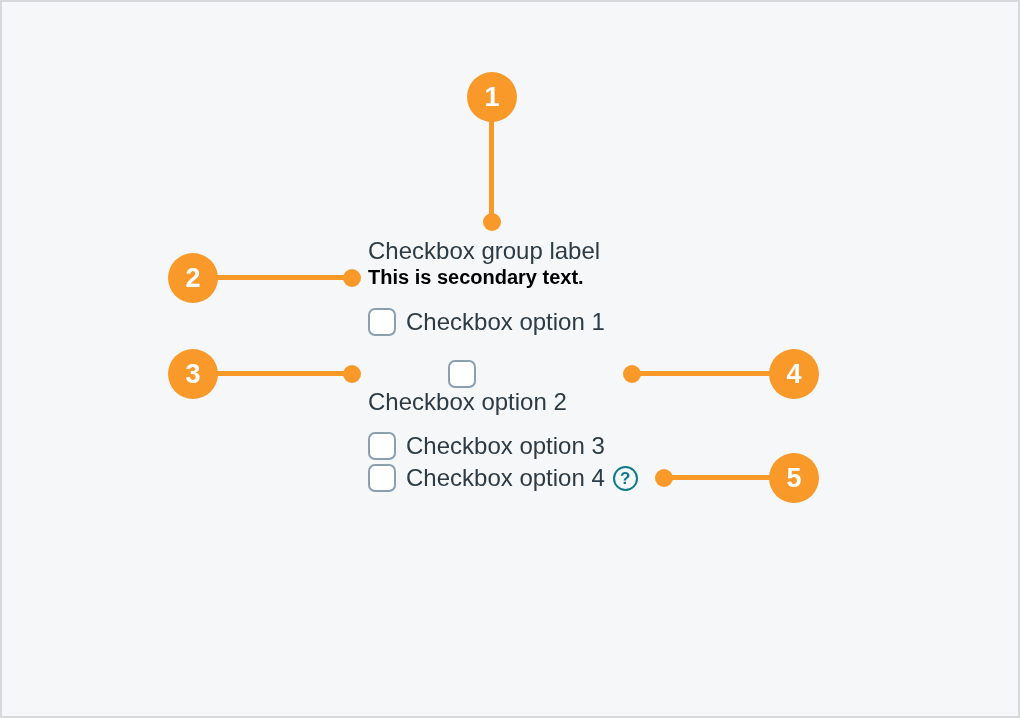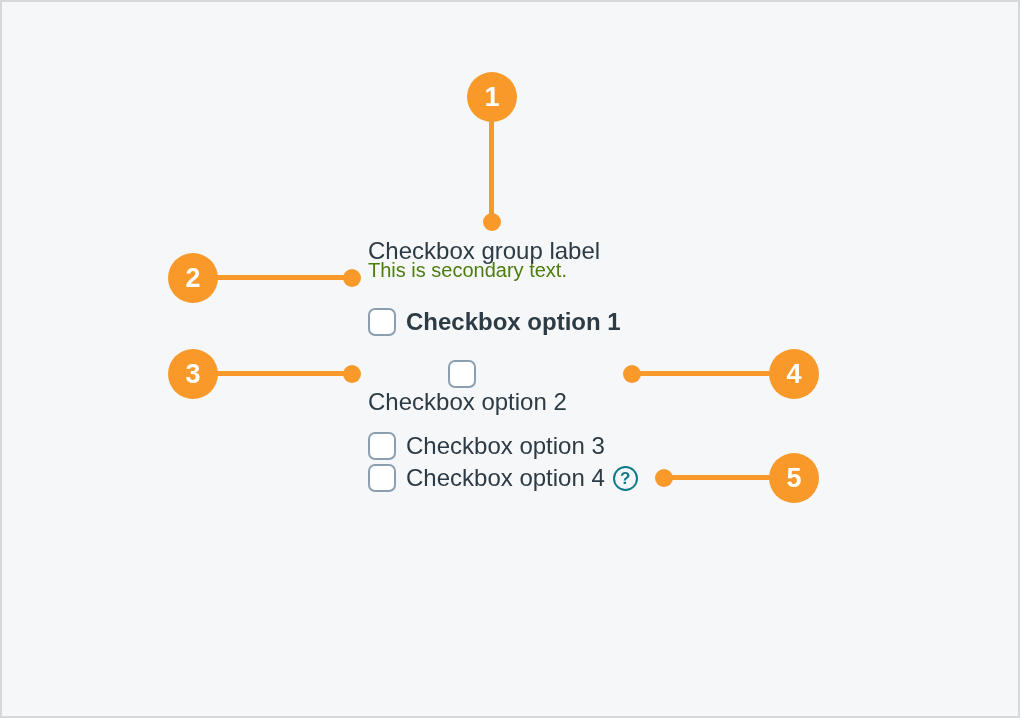--- a/index.html
+++ b/index.html
@@ -17,33 +17,34 @@
   
   .group-label {
     position: absolute;
     left: 366px; top: 235px;
     font-size: 24px; line-height: 28px;
     color: #2d3b45;
     white-space: nowrap;
   }
   .secondary-text {
     position: absolute;
-    left: 366px; top: 256px;
+    left: 366px; top: 263px;
     font-size: 20px; line-height: 24px;
-    color: #4d7c0f;
+    color: #000000;
     white-space: nowrap;
+    font-weight: bold;
   }
   .option-row {
     position: absolute;
     left: 366px;
     height: 28px;
     display: flex;
     align-items: center;
   }
-  .row-1 { top: 306px; font-weight: bold; }
+  .row-1 { top: 306px; }
   .row-2 { top: 358px; flex-direction: column; }
   .row-3 { top: 430px; }
   .row-4 { top: 462px; }
   .checkbox {
     width: 28px; height: 28px;
     background: #ffffff;
     border: 2px solid #8c9fb1;
     border-radius: 7px;
     margin-right: 10px;
     flex: 0 0 auto;

